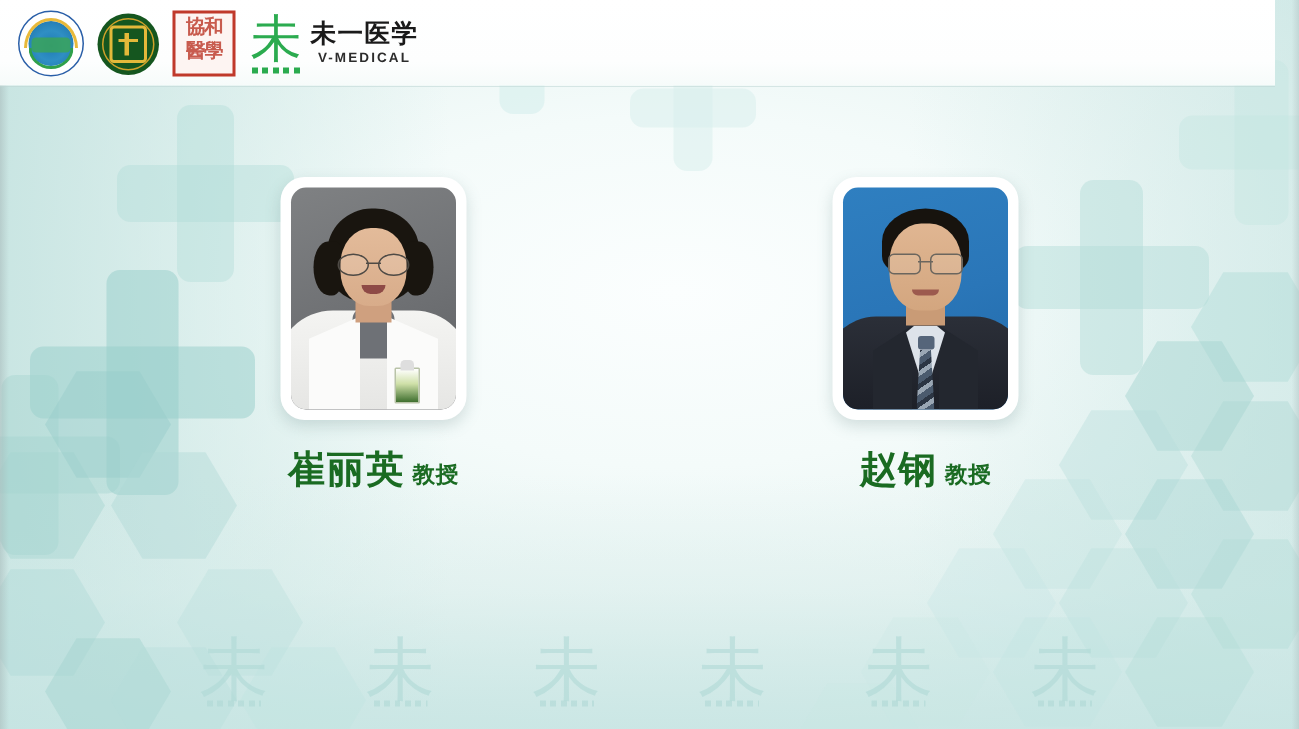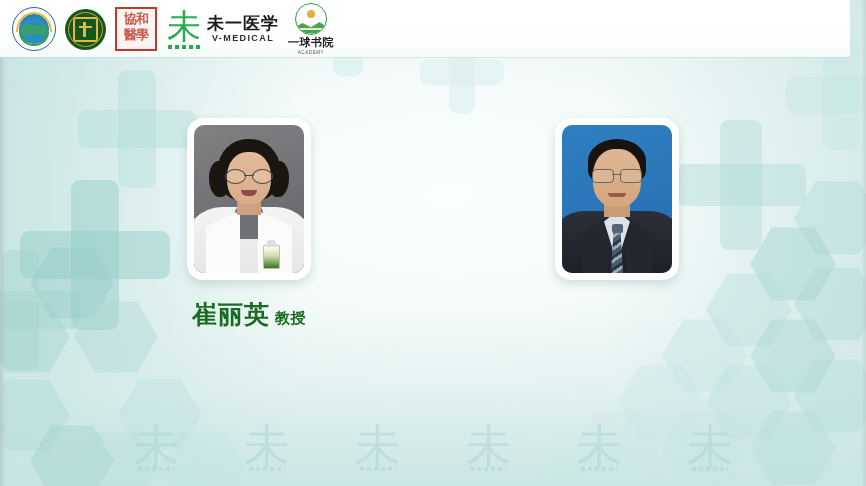--- a/index.html
+++ b/index.html
@@ -389,21 +389,21 @@
   }
   .p2 .lapelL, .p2 .lapelR {
     position:absolute; bottom:0; width:26px; height:56px; background:#23272f;
   }
   .p2 .lapelL { left: 20px; clip-path: polygon(100% 0, 100% 100%, 0 100%, 0 30%); }
   .p2 .lapelR { right: 20px; clip-path: polygon(0 0, 0 100%, 100% 100%, 100% 30%); }
 
   
   .sp-name {
     margin-top: 20px;
-    font-family: Liberation Serif, serif;
+    font-family: Liberation Mono, monospace;
     color: #1a6b22;
     font-weight: 700;
     font-size: 25px;
     line-height: 30px;
     letter-spacing: 1px;
     white-space: nowrap;
   }
   .sp-name .title-sfx {
     font-size: 15px;
     font-weight: 700;
@@ -528,29 +528,20 @@
           <span>未</span>
           <span class="bar"></span>
         </div>
         <div class="txt">
           <div class="t1">未一医学</div>
           <div class="t2">V-MEDICAL</div>
         </div>
       </div>
 
 
-      <div class="logo logo-acad">
-        <div class="circ">
-          <div class="sun"></div>
-          <div class="hill"></div>
-          <div class="line"></div>
-        </div>
-        <div class="label">一球书院</div>
-        <div class="sub">ACADEMY</div>
-      </div>
 
     </div>
 
   </div>
 
   <div class="speakers">
 
     <div class="speaker">
       <div class="photo-frame">
         <div class="photo p1">
@@ -586,17 +577,20 @@
           <span class="neck"></span>
           <span class="hair"></span>
           <span class="face"></span>
           <span class="glasses">
               <i class="l"></i>
               <i class="r"></i>
             </span>
           <span class="mouth"></span>
         </div>
       </div>
+      <div class="sp-name">
+        <span>赵钢</span><span class="title-sfx">教授</span>
+      </div>
     </div>
 
   </div>
 
 </div>
 
 </body></html>

